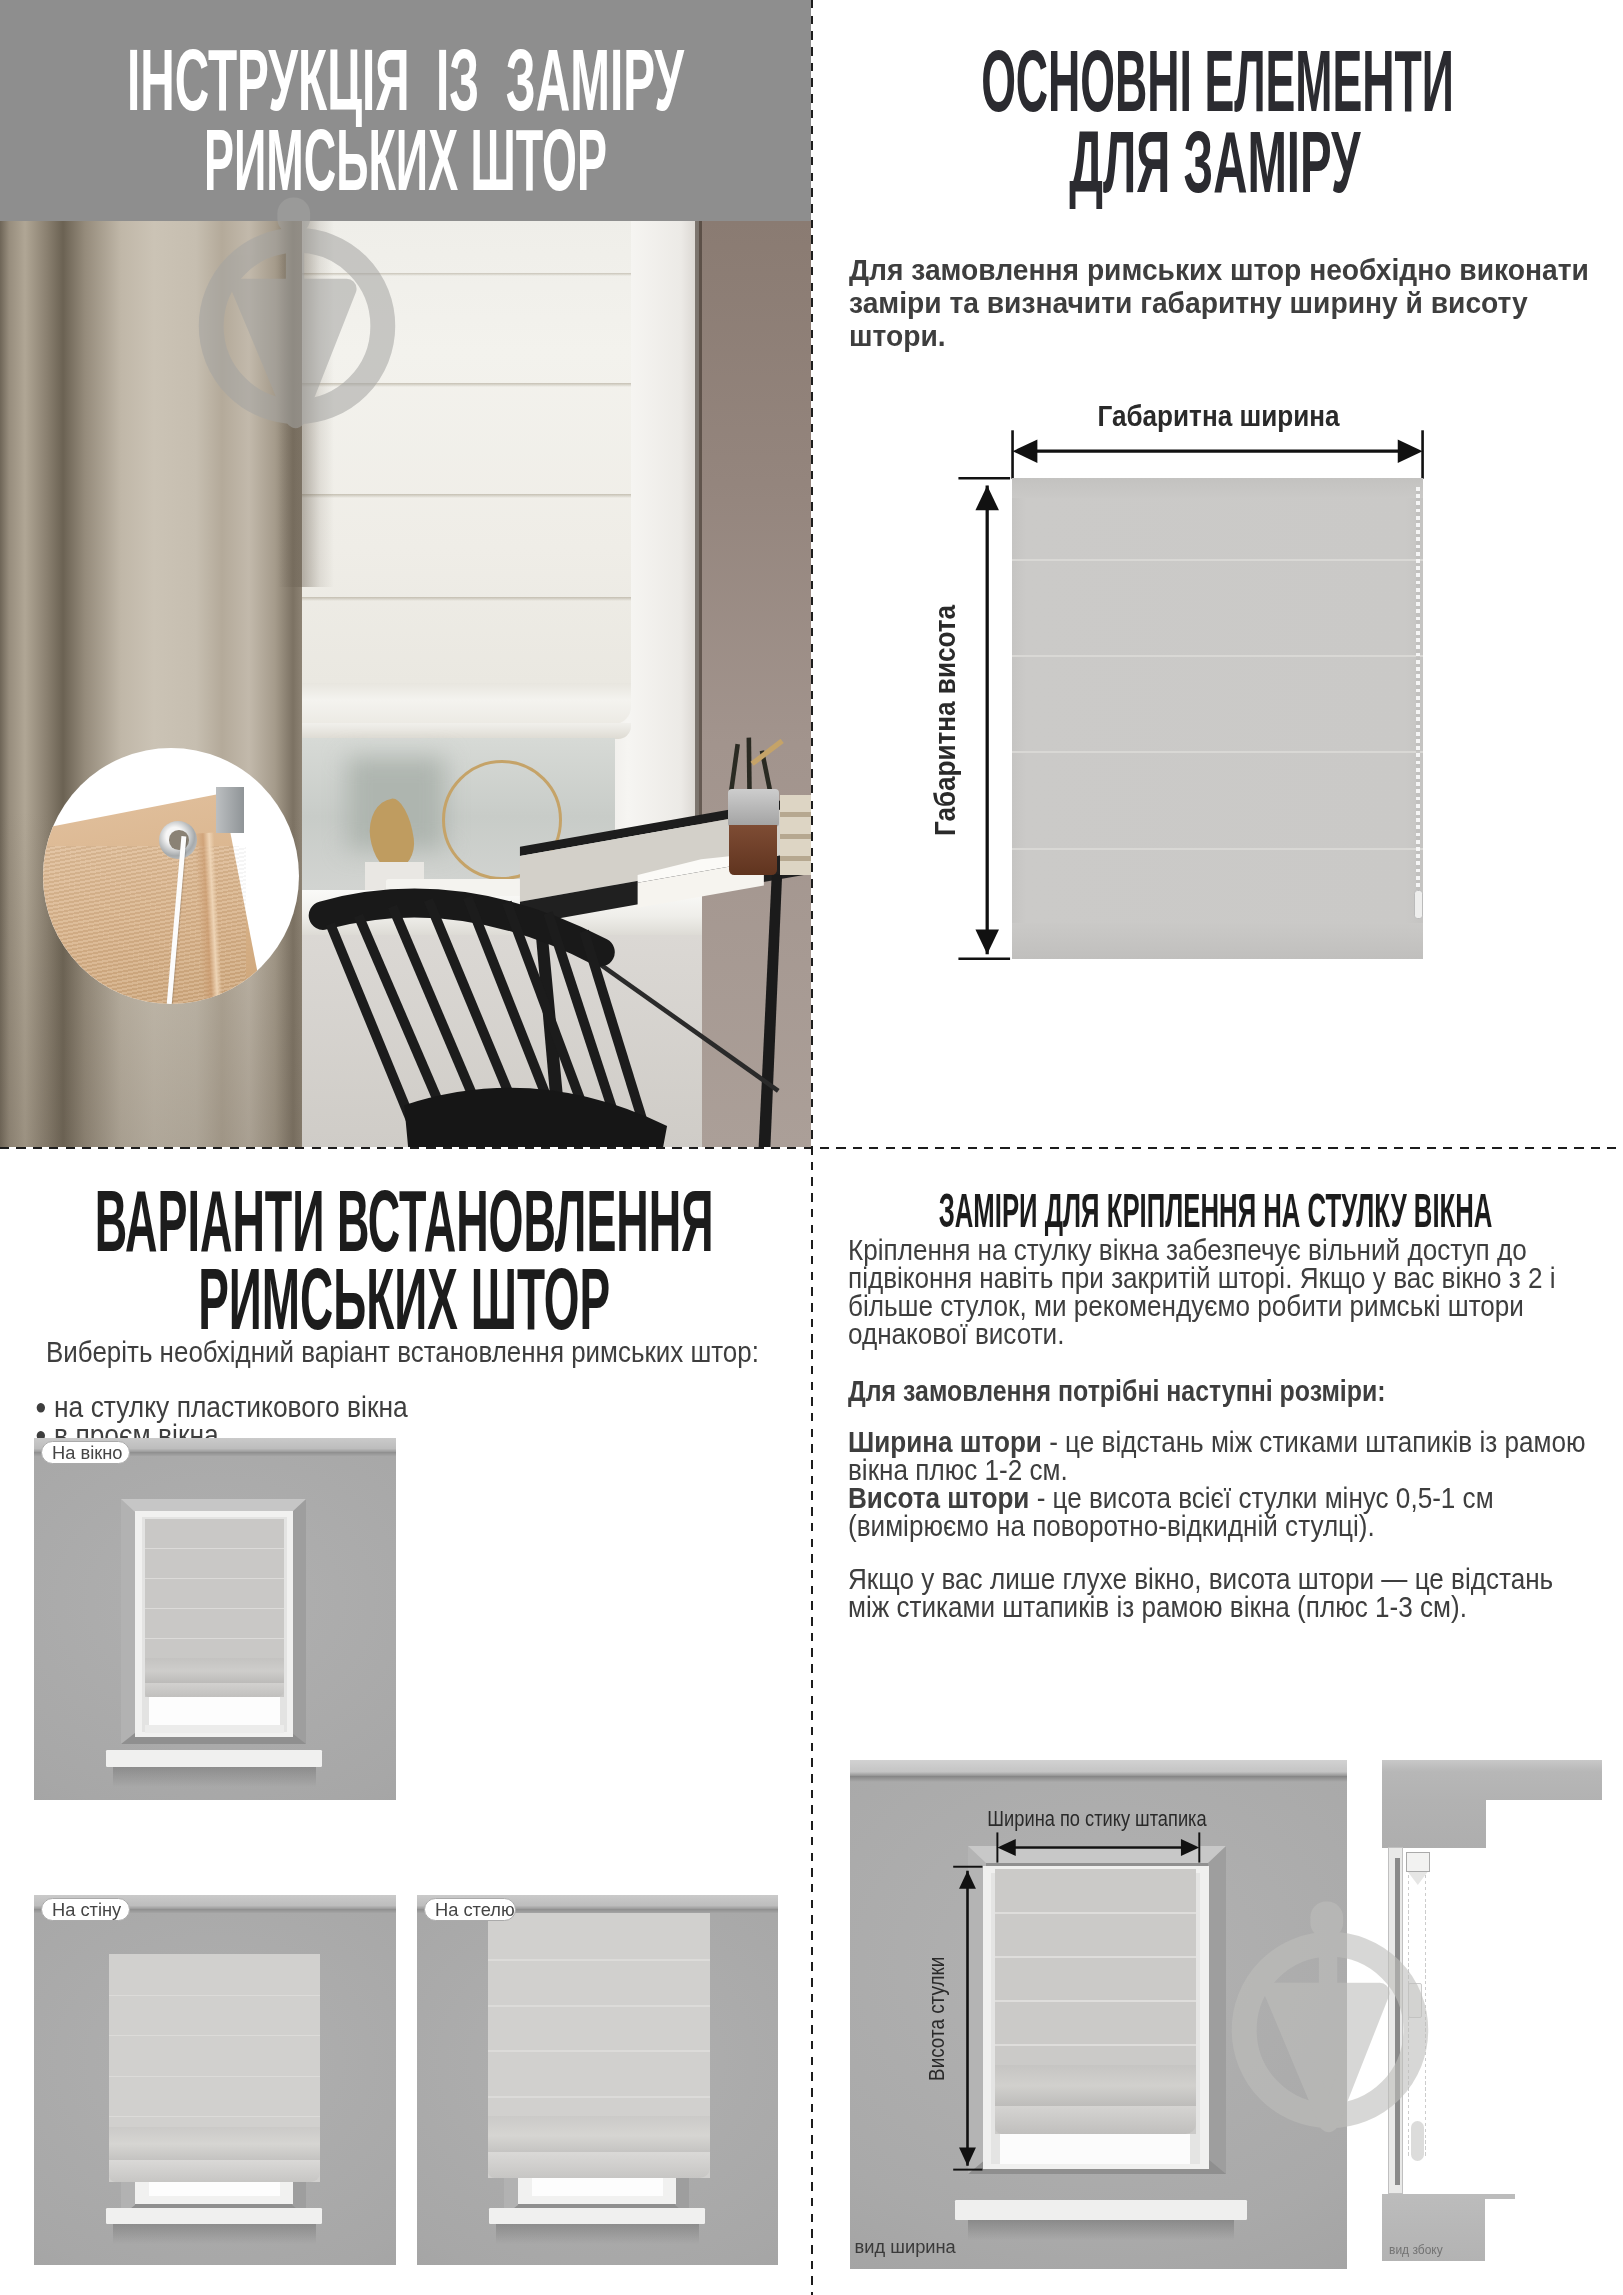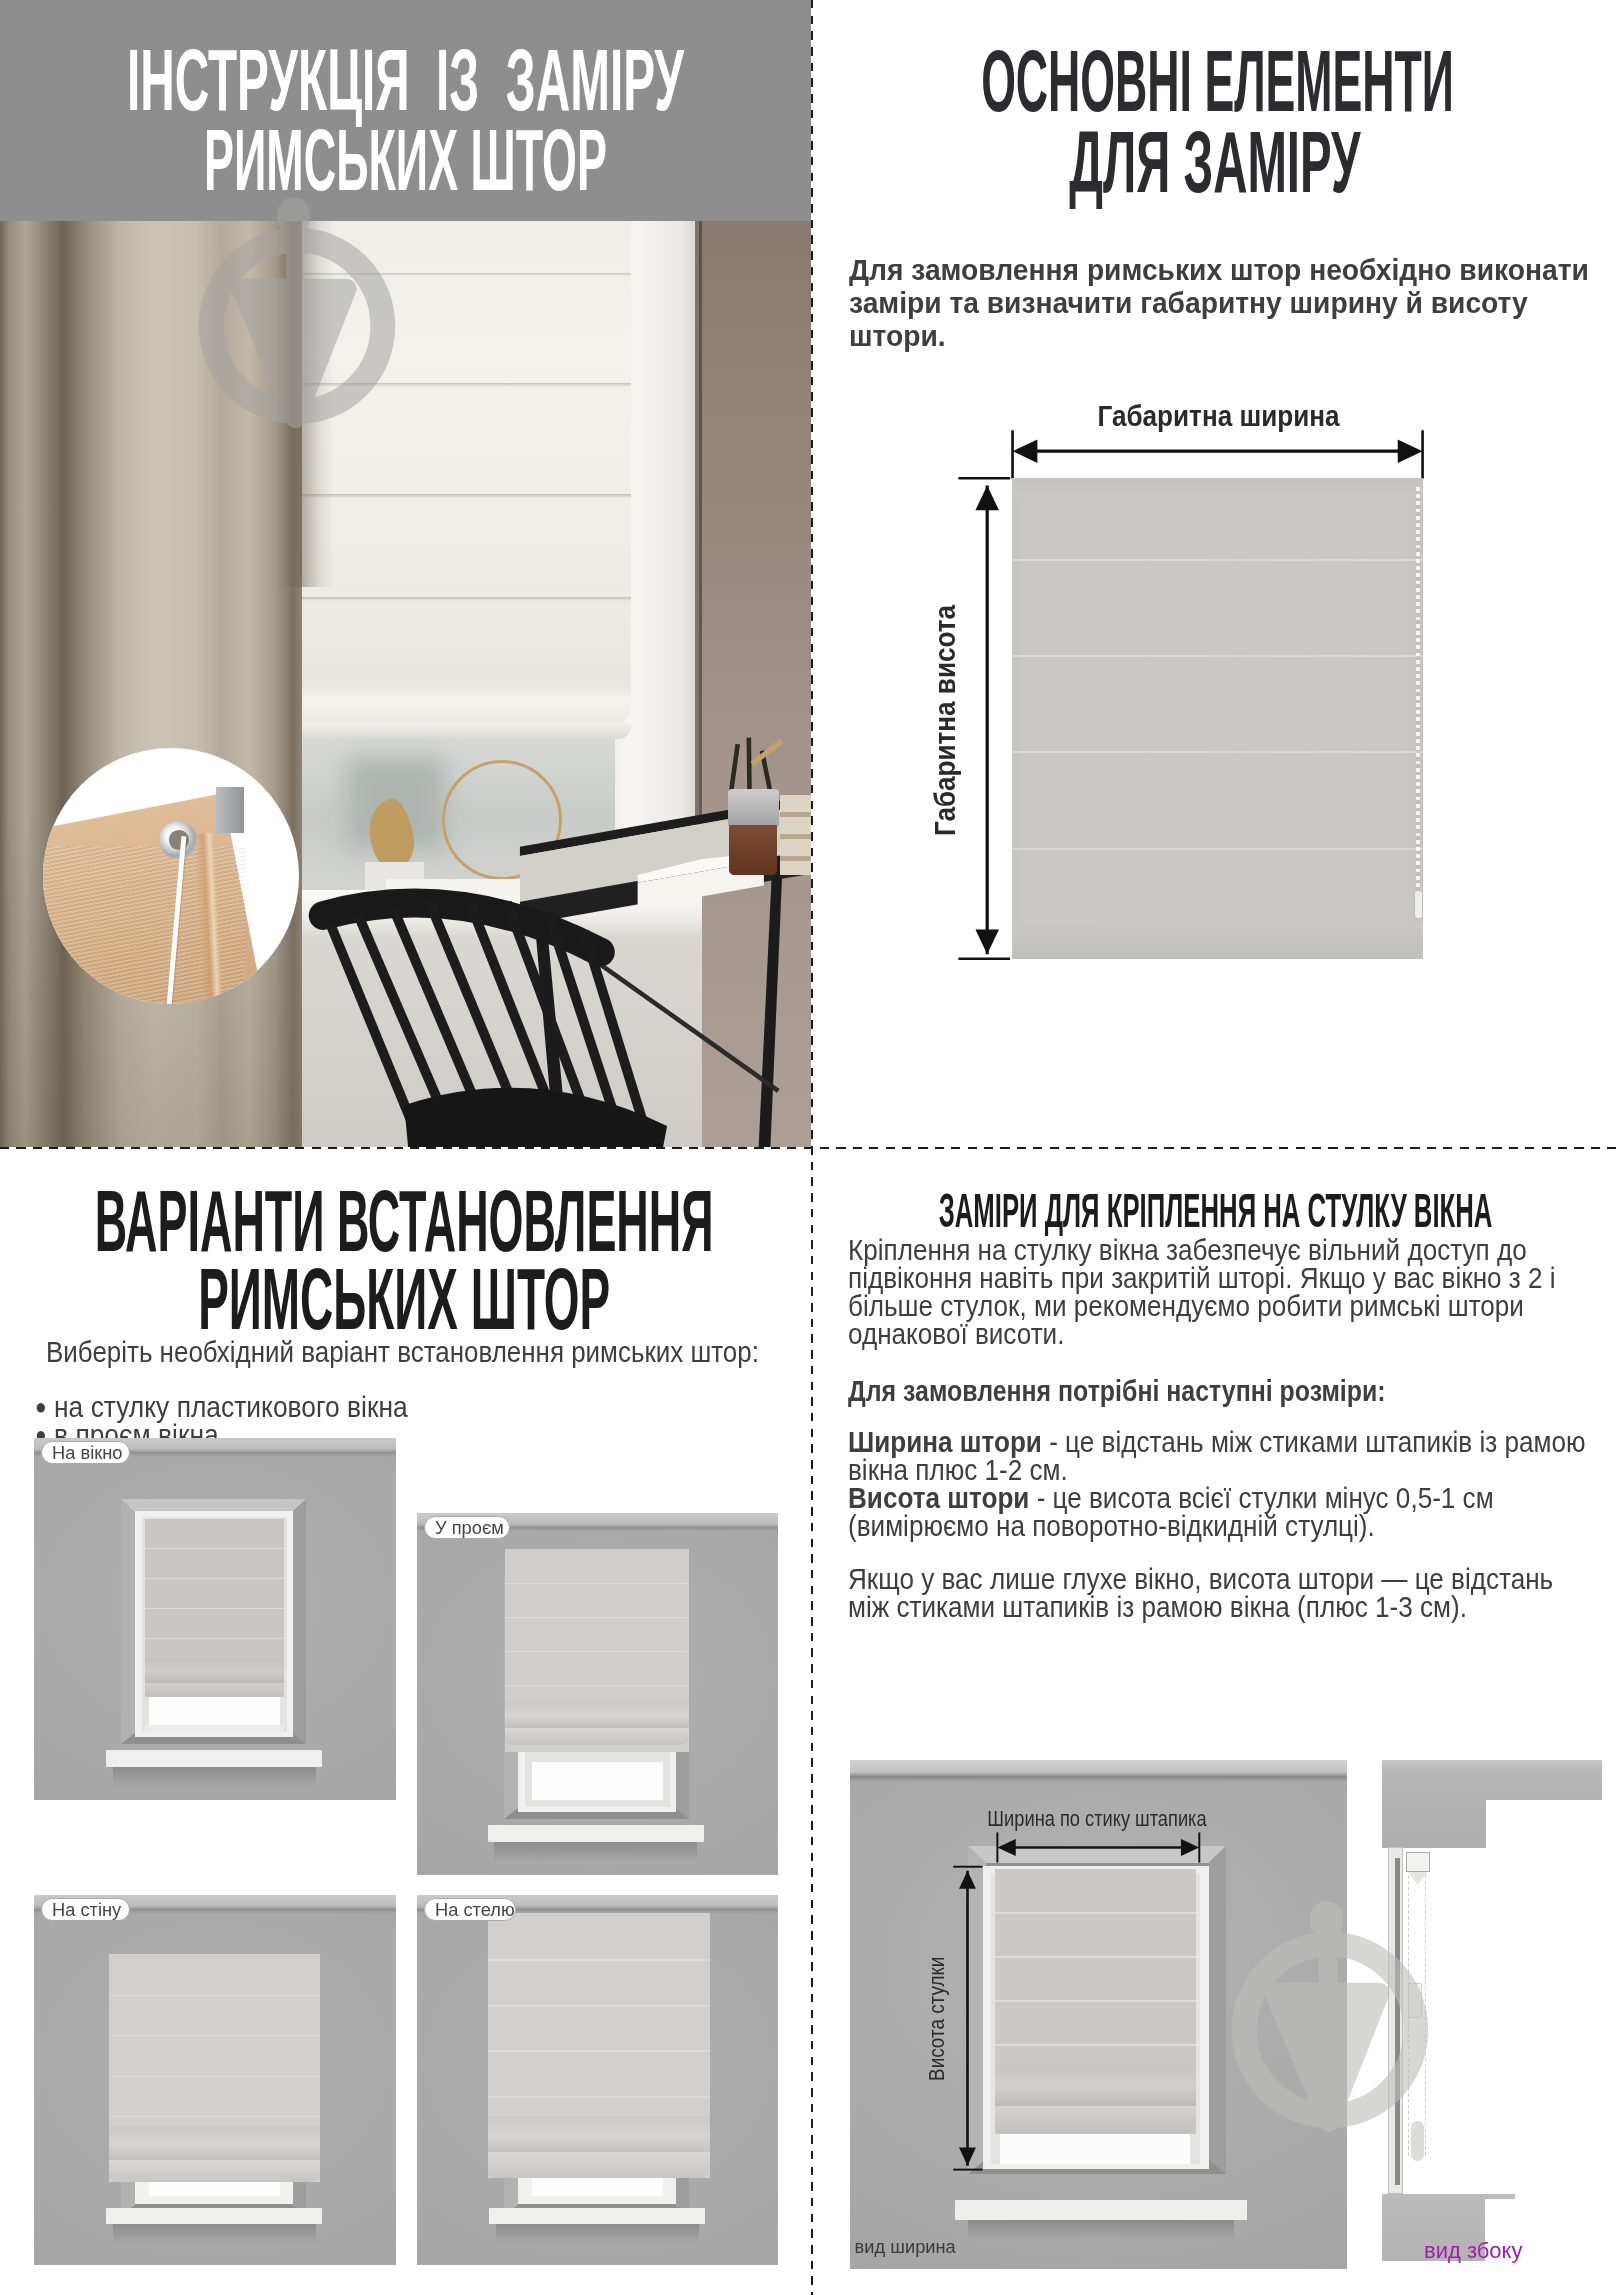--- a/index.html
+++ b/index.html
@@ -199,43 +199,20 @@
   <div class="abs" style="left:115px;top:259px;width:131px;height:27.5px;background:#fdfdfd"></div>
 
   <div class="abs" style="left:111px;top:287px;width:139px;height:7.9px;background:#ececeb"></div>
 
   <div class="abs" style="left:72px;top:312px;width:216px;height:17px;background:#f0f0ef;border-radius:1.3px"></div>
   <div class="abs" style="left:79px;top:329px;width:203px;height:19.6px;background:linear-gradient(180deg,rgba(75,75,75,.3),rgba(75,75,75,0))"></div>
 
   <div class="abs" style="left:7.2px;top:2.6px;width:89px;height:23px;background:#fff;border:0.7px solid #aaa;border-radius:11.8px;font-size:18.3px;color:#454545;line-height:22px;padding-left:9.8px">На вікно</div>
 </div>
 
-<div class="abs" style="left:417px;top:1513px;width:361px;height:362px;overflow:hidden;background:radial-gradient(140% 110% at 50% 45%,#b0b0b0 0,#a7a7a7 55%,#9a9a9a 100%)">
-  <div class="abs" style="left:0;top:0;width:361px;height:14.4px;background:linear-gradient(180deg,#cacaca 0,#bdbdbd 10.5px,#969696 14.4px)"></div>
-  <div class="abs" style="left:0;top:14.4px;width:361px;height:3.9px;background:linear-gradient(180deg,#8d8d8d,#a5a5a5)"></div>
-
-  <div class="abs" style="left:87px;top:61px;width:185px;height:245px;border-style:solid;border-width:13px 14.4px 11.8px 14.4px;border-color:#c6c6c6 #9e9e9e #8f8f8f #b2b2b2;background:#8f8f8f"></div>
-  <div class="abs" style="left:101px;top:73px;width:158px;height:226px;background:#f1f1f0"></div>
-  <div class="abs" style="left:108px;top:79px;width:145px;height:215px;background:#e3e3e2"></div>
-
-  <div class="abs" style="left:115px;top:249px;width:131px;height:38px;background:#fdfdfd"></div>
-
-  <div class="abs" style="left:88px;top:36px;width:184px;height:203px;background:#d0cfcd">
-    <div class="abs" style="left:0;top:34px;width:182px;height:1.3px;background:#dcdbd9"></div>
-    <div class="abs" style="left:0;top:68px;width:182px;height:1.3px;background:#dcdbd9"></div>
-    <div class="abs" style="left:0;top:102px;width:182px;height:1.3px;background:#dcdbd9"></div>
-    <div class="abs" style="left:0;top:136px;width:182px;height:1.3px;background:#dcdbd9"></div>
-    <div class="abs" style="left:0;top:152px;width:184px;height:27.5px;background:linear-gradient(180deg,#cbcac8 0,#d5d4d1 14.4px,#c3c2c0 27.5px)"></div>
-    <div class="abs" style="left:0;top:179px;width:184px;height:17px;background:linear-gradient(180deg,#d9d8d6 0,#c6c5c3 17px);border-radius:0 0 7.9px 5.2px"></div>
-  </div>
-
-  <div class="abs" style="left:71px;top:312px;width:216px;height:17px;background:#f0f0ef;border-radius:1.3px"></div>
-  <div class="abs" style="left:77px;top:329px;width:203px;height:19.6px;background:linear-gradient(180deg,rgba(75,75,75,.3),rgba(75,75,75,0))"></div>
-  <div class="abs" style="left:7.2px;top:2.6px;width:86px;height:23px;background:#fff;border:0.7px solid #aaa;border-radius:11.8px;font-size:18.3px;color:#454545;line-height:22px;padding-left:9.8px">У проєм</div>
-</div>
 
 <div class="abs" style="left:34px;top:1895px;width:362px;height:370px;overflow:hidden;background:radial-gradient(140% 110% at 50% 45%,#b0b0b0 0,#a7a7a7 55%,#9a9a9a 100%)">
   <div class="abs" style="left:0;top:0;width:362px;height:14.4px;background:linear-gradient(180deg,#cacaca 0,#bdbdbd 10.5px,#969696 14.4px)"></div>
   <div class="abs" style="left:0;top:14.4px;width:362px;height:3.9px;background:linear-gradient(180deg,#8d8d8d,#a5a5a5)"></div>
 
   <div class="abs" style="left:87px;top:236px;width:185px;height:85px;border-style:solid;border-width:0 14.4px 11.8px 14.4px;border-color:#c6c6c6 #9e9e9e #8f8f8f #b2b2b2;background:#8f8f8f"></div>
   <div class="abs" style="left:101px;top:236px;width:158px;height:73px;background:#f1f1f0"></div>
 
   <div class="abs" style="left:115px;top:262px;width:131px;height:39px;background:#fdfdfd"></div>
 
@@ -347,21 +324,21 @@
 
 <div class="abs" style="left:1406px;top:1852px;width:23.6px;height:19.6px;background:#f2f2f1;border:0.7px solid #aaa"></div>
 <div class="abs" style="left:1408px;top:1872px;width:19.6px;height:13px;background:#e6e6e5;clip-path:polygon(0 0,100% 0,50% 100%)"></div>
 <div class="abs" style="left:1408px;top:1875px;width:1.3px;height:281px;background:repeating-linear-gradient(180deg,#ccc 0 3.3px,#fff 3.3px 5.9px)"></div>
 <div class="abs" style="left:1425px;top:1875px;width:1.3px;height:281px;background:repeating-linear-gradient(180deg,#ccc 0 3.3px,#fff 3.3px 5.9px)"></div>
 
 <div class="abs" style="left:1408px;top:1983px;width:14.4px;height:35px;background:#f4f4f3;border:0.7px solid #ccc;border-radius:2px"></div>
 
 <div class="abs" style="left:1411px;top:2121px;width:13px;height:40px;background:#dcdcdb;border-radius:6.5px"></div>
 
-<div class="abs" style="left:1424px;top:2240px;font-size:22px;line-height:21px;color:#a21caf">вид збоку</div>
+<div class="abs" style="left:1389px;top:2240px;font-size:12px;line-height:21px;color:#737373">вид збоку</div>
 
 <svg class="abs" style="left:1199px;top:1899px" width="262" height="262" viewBox="0 0 400 400">
   <g fill="#bebebb" opacity=".6">
     <circle cx="200" cy="200" r="131" fill="none" stroke="#bebebb" stroke-width="38"></circle>
     <rect x="170" y="4" width="50" height="56" rx="24"></rect>
     <rect x="183" y="46" width="28" height="110"></rect>
     <path d="M 115 143 L 276 143 L 198 341 Z" stroke="#bebebb" stroke-width="30" stroke-linejoin="round"></path>
   </g>
 </svg>
 

